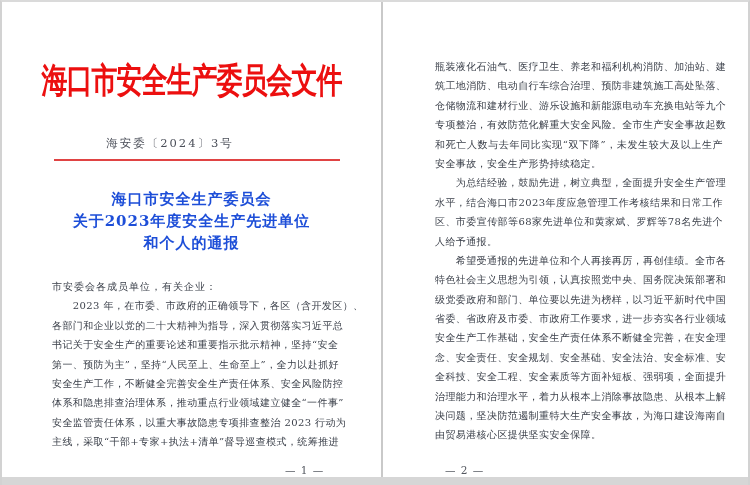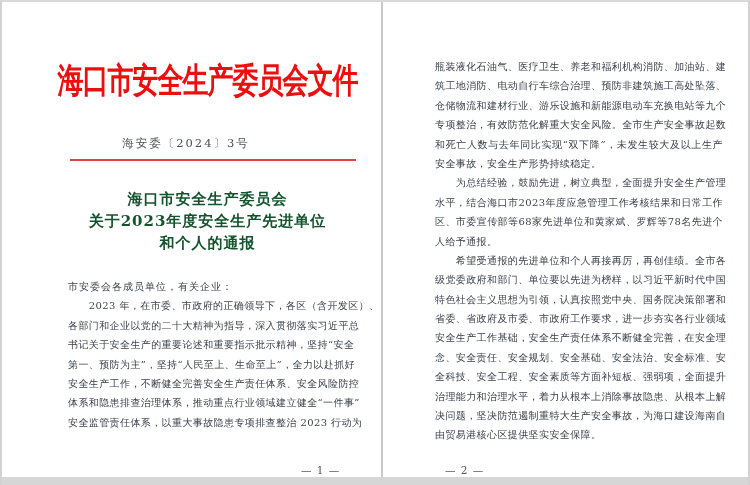--- a/index.html
+++ b/index.html
@@ -19,21 +19,21 @@
   }
   .bottom-strip{
     position:absolute;left:0;bottom:0;width:750px;height:8px;
     background:#d6d6d6;
   }
   .page-divider{
     position:absolute;top:0;left:379px;width:2px;height:477px;
     background:#c9c9c9;
   }
   .page{position:absolute;top:0;height:477px;background:#ffffff;}
-  .page-left{left:16px;width:379px;}
+  .page-left{left:0;width:379px;}
   .page-right{left:381px;width:369px;}
 
   
   .header-title{
     position:absolute;top:56px;left:0;width:379px;
     text-align:center;
     font-size:26px;font-weight:bold;
     letter-spacing:-1px;
     transform:scaleY(1.32);
     transform-origin:center top;
@@ -87,56 +87,57 @@
 <div class="canvas">
 
   <div class="page page-left">
 
     <div class="header-title" style="color:#ec0f0f;">海口市安全生产委员会文件</div>
 
     <div class="doc-number" style="color:#4a4e58;">海安委〔2024〕3号</div>
 
     <div class="red-rule" style="background:#e04343;"></div>
 
-    <div class="doc-title" style="color:#14532d;">
+    <div class="doc-title" style="color:#1d4ed8;">
       <div>海口市安全生产委员会</div>
       <div>关于2023年度安全生产先进单位</div>
       <div>和个人的通报</div>
     </div>
 
     <div class="body-block body-left" style="color:#3c414b;">
       <div class="salutation">市安委会各成员单位，有关企业：</div>
       <div class="line">　　2023 年，在市委、市政府的正确领导下，各区（含开发区）、</div>
       <div class="line">各部门和企业以党的二十大精神为指导，深入贯彻落实习近平总</div>
       <div class="line">书记关于安全生产的重要论述和重要指示批示精神，坚持“安全</div>
       <div class="line">第一、预防为主”，坚持“人民至上、生命至上”，全力以赴抓好</div>
       <div class="line">安全生产工作，不断健全完善安全生产责任体系、安全风险防控</div>
       <div class="line">体系和隐患排查治理体系，推动重点行业领域建立健全“一件事”</div>
       <div class="line">安全监管责任体系，以重大事故隐患专项排查整治 2023 行动为</div>
+      <div class="line">主线，采取“干部+专家+执法+清单”督导巡查模式，统筹推进</div>
     </div>
 
     <div class="page-num page-num-left" style="color:#53575f;">— 1 —</div>
   </div>
 
   <div class="page page-right">
 
     <div class="body-block body-right" style="color:#3c414b;">
       <div class="line">瓶装液化石油气、医疗卫生、养老和福利机构消防、加油站、建</div>
       <div class="line">筑工地消防、电动自行车综合治理、预防非建筑施工高处坠落、</div>
       <div class="line">仓储物流和建材行业、游乐设施和新能源电动车充换电站等九个</div>
       <div class="line">专项整治，有效防范化解重大安全风险。全市生产安全事故起数</div>
       <div class="line">和死亡人数与去年同比实现“双下降”，未发生较大及以上生产</div>
       <div class="line short">安全事故，安全生产形势持续稳定。</div>
       <div class="line">　　为总结经验，鼓励先进，树立典型，全面提升安全生产管理</div>
       <div class="line">水平，结合海口市2023年度应急管理工作考核结果和日常工作</div>
       <div class="line">区、市委宣传部等68家先进单位和黄家斌、罗辉等78名先进个</div>
       <div class="line short">人给予通报。</div>
       <div class="line">　　希望受通报的先进单位和个人再接再厉，再创佳绩。全市各</div>
+      <div class="line">特色社会主义思想为引领，认真按照党中央、国务院决策部署和</div>
       <div class="line">级党委政府和部门、单位要以先进为榜样，以习近平新时代中国</div>
-      <div class="line">特色社会主义思想为引领，认真按照党中央、国务院决策部署和</div>
       <div class="line">省委、省政府及市委、市政府工作要求，进一步夯实各行业领域</div>
       <div class="line">安全生产工作基础，安全生产责任体系不断健全完善，在安全理</div>
       <div class="line">念、安全责任、安全规划、安全基础、安全法治、安全标准、安</div>
       <div class="line">全科技、安全工程、安全素质等方面补短板、强弱项，全面提升</div>
       <div class="line">治理能力和治理水平，着力从根本上消除事故隐患、从根本上解</div>
       <div class="line">决问题，坚决防范遏制重特大生产安全事故，为海口建设海南自</div>
       <div class="line short">由贸易港核心区提供坚实安全保障。</div>
     </div>
 
     <div class="page-num page-num-right" style="color:#53575f;">— 2 —</div>

